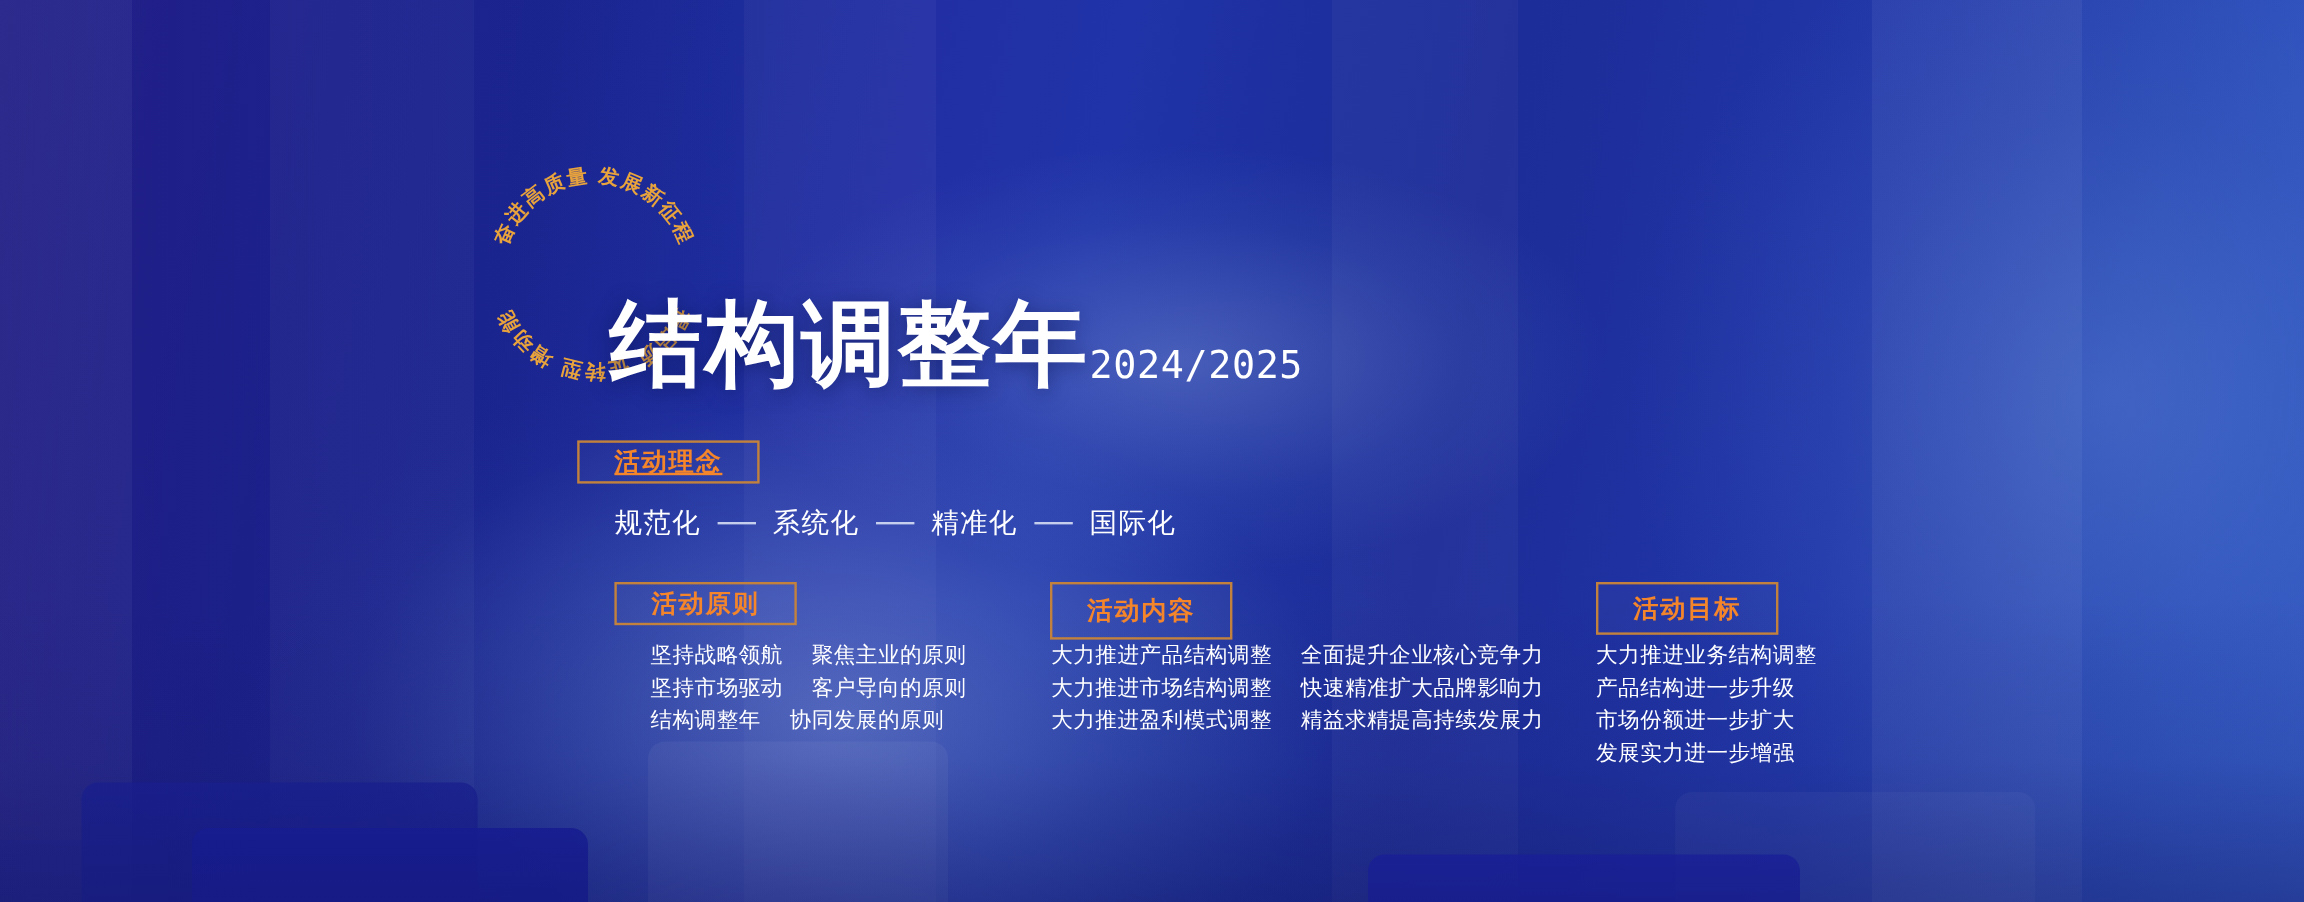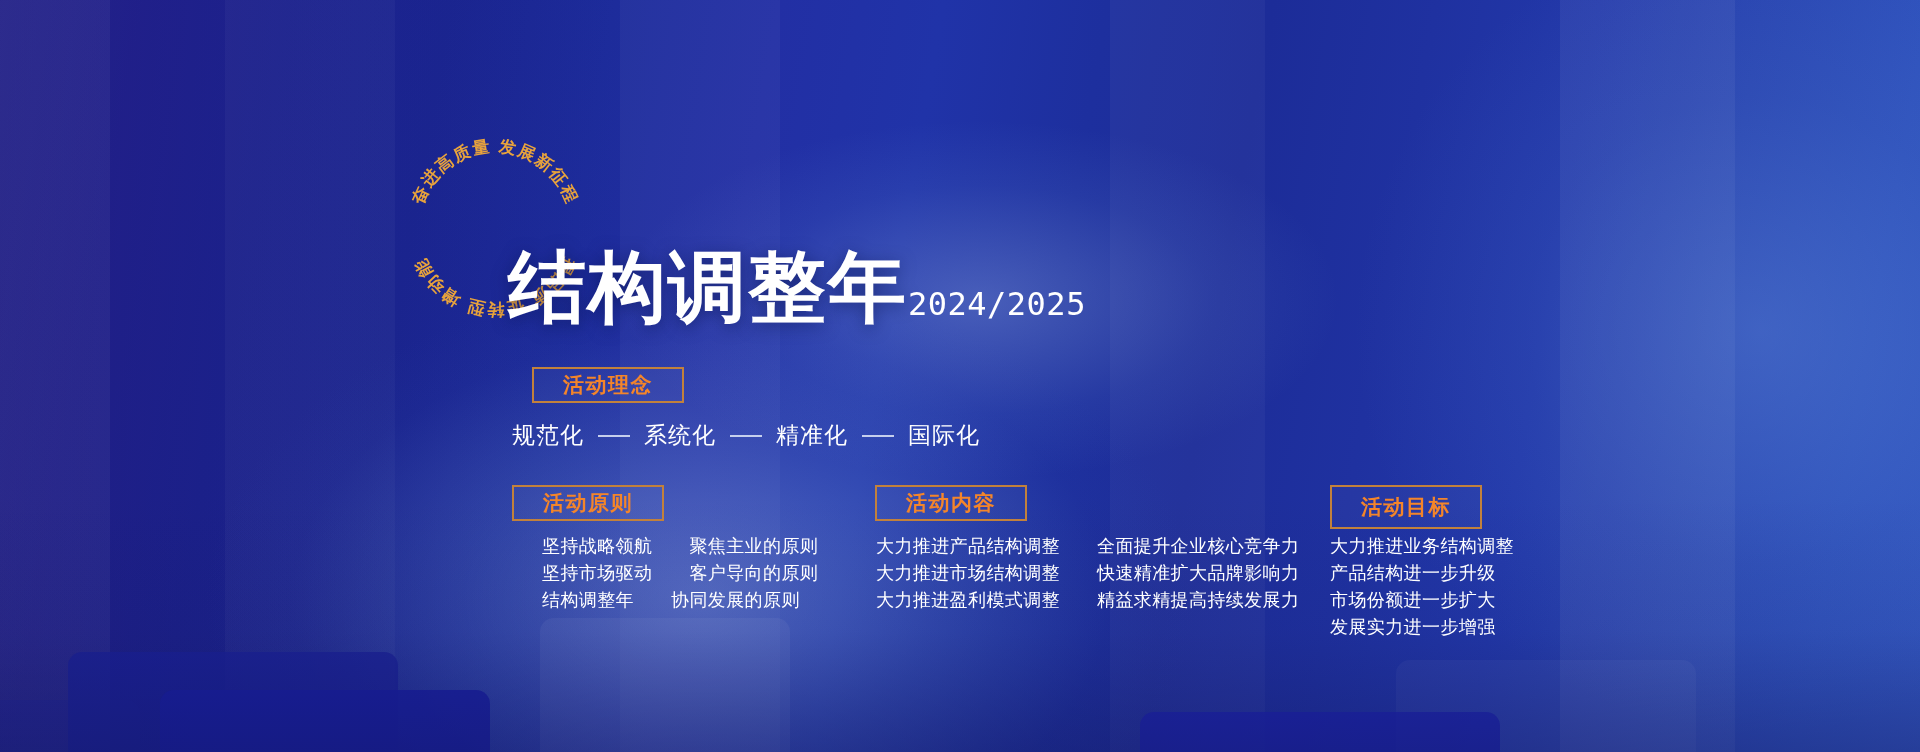--- a/index.html
+++ b/index.html
@@ -143,23 +143,23 @@
     color: #f4852a;
     font-size: 21px;
     font-weight: 700;
     letter-spacing: 1.5px;
     display: flex;
     align-items: center;
     justify-content: center;
     background: rgba(255,255,255,0.03);
     white-space: nowrap;
   }
-  #badge-concept   { left: 532px;  top: 367px; width: 152px; height: 36px; }
+  #badge-concept   { left: 481px;  top: 367px; width: 152px; height: 36px; text-decoration: underline; }
   #badge-principle { left: 512px;  top: 485px; width: 152px; height: 36px; }
-  #badge-content   { left: 875px;  top: 485px; width: 152px; height: 36px; }
+  #badge-content   { left: 875px;  top: 485px; width: 152px; height: 48px; }
   #badge-goal      { left: 1330px; top: 485px; width: 152px; height: 44px; }
 
   
   #concept-line {
     position: absolute;
     left: 512px;
     top: 420px;
     display: flex;
     align-items: center;
     gap: 14px;
@@ -182,21 +182,21 @@
     color: #ffffff;
     font-size: 18px;
     line-height: 27px;
     letter-spacing: 0.4px;
     white-space: nowrap;
   }
   #col-principle { left: 542px;  top: 533px; }
   #col-content   { left: 876px;  top: 533px; }
   #col-goal      { left: 1330px; top: 533px; }
 
-  .col .row { display: flex; gap: 37px; }
+  .col .row { display: flex; gap: 24px; }
   .col .row .seg-b { }
 </style>
 </head>
 <body>
 
 <div id="banner">
 
   <div class="bg-layer dark-left"></div>
   <div class="bg-layer bands"></div>
   <div class="bg-layer glow-mid"></div>

